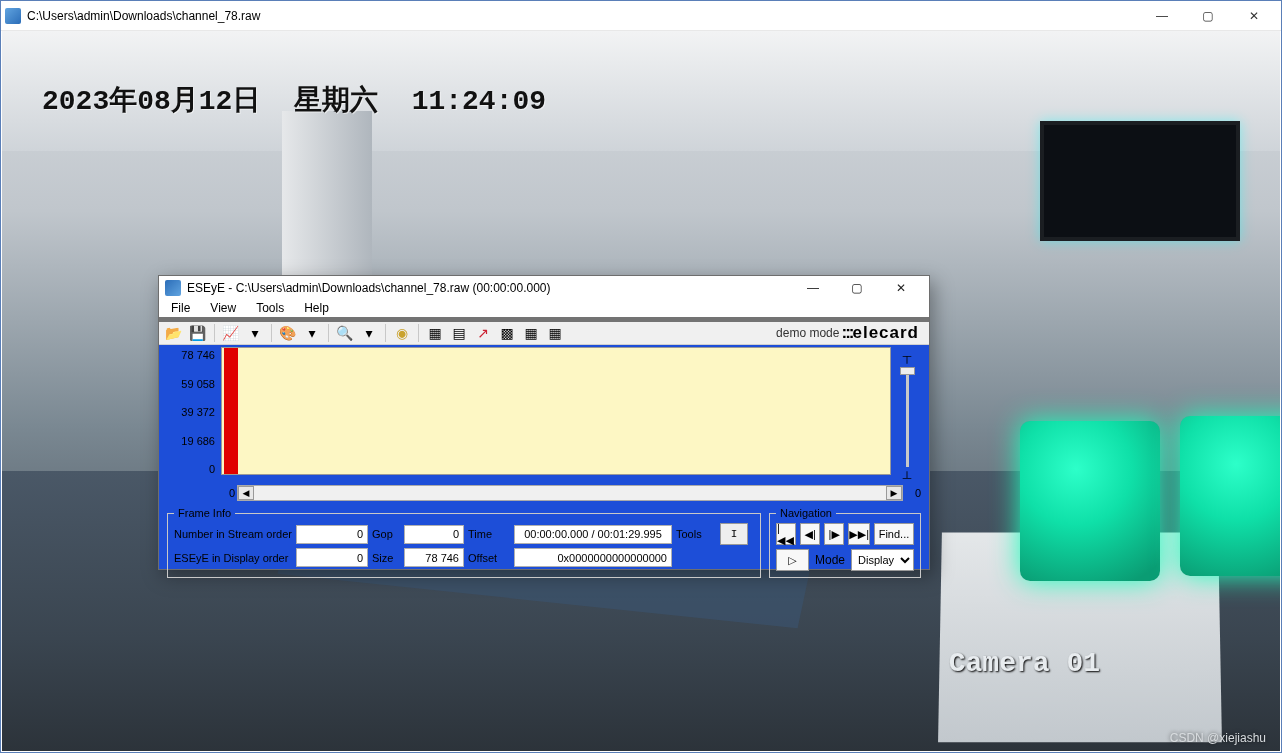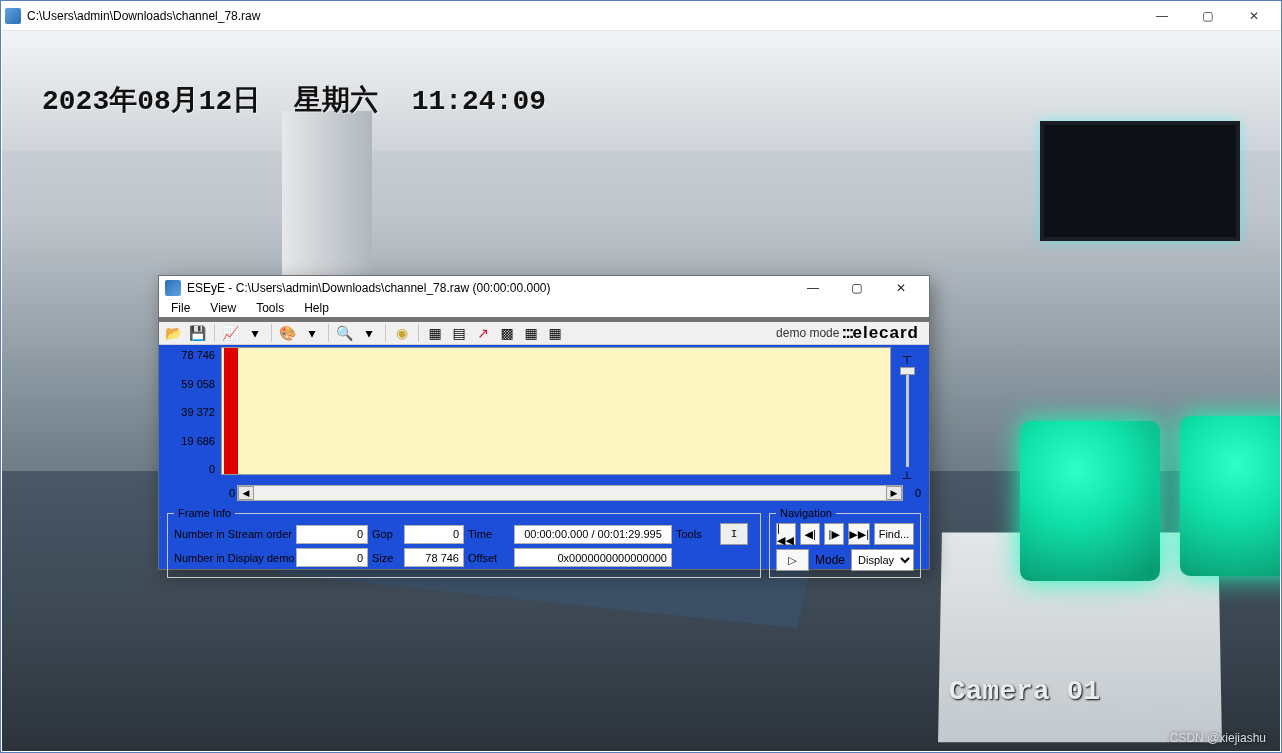--- a/index.html
+++ b/index.html
@@ -22,21 +22,21 @@
 .column { position:absolute; top:80px; left:280px; width:90px; height:420px; background:linear-gradient(90deg,#e6e8ea,#afb6bd); }
 .screen-right { position:absolute; top:90px; right:40px; width:200px; height:120px; background:#0c0f14; border:4px solid #1b1e22; box-shadow:0 0 12px #0ff6; }
 .desk-right { position:absolute; bottom:10px; right:60px; width:280px; height:210px; background:linear-gradient(180deg,#e4e7e9,#c2c8cd); transform:perspective(400px) rotateX(3deg); }
 .glow-chair { position:absolute; width:140px; height:160px; border-radius:10px; background:radial-gradient(circle at 40% 30%,#2dffc9 0%,#0fe0a8 40%,#0a9c73 90%); box-shadow:0 0 28px #1effbd; }
 .glow1 { bottom:170px; right:120px; }
 .glow2 { bottom:175px; right:-40px; }
 
 
 .osd { position:absolute; font-family:Liberation Mono, monospace; font-weight:bold; font-size:28px; color:#111; text-shadow:1px 1px 0 #fff8; white-space:pre; }
 .osd-date { top:50px; left:40px; }
-.osd-cam { bottom:44px; right:180px; color:#e8ecef; text-shadow:1px 1px 2px #000;text-align:right; }
+.osd-cam { bottom:72px; right:180px; color:#e8ecef; text-shadow:1px 1px 2px #000;text-align:right; }
 
 
 .watermark { position:absolute; bottom:6px; right:14px; font-size:12px; color:#d8dcdf; text-shadow:0 0 4px #000a; }
 
 
 .dialog { position:absolute; top:275px; left:158px; width:772px; height:295px; background:#1d4ed8; border:1px solid #6e6e6e; box-shadow:4px 6px 18px rgba(0,0,0,.35); display:flex; flex-direction:column; }
 .dlg-titlebar { height:28px; background:#fff; display:flex; align-items:center; padding:0 6px; }
 .dlg-icon { width:16px; height:16px; background:linear-gradient(135deg,#2b6db8,#61a4e0); margin-right:6px; border-radius:2px; }
 .dlg-title { flex:1; font-size:12px; color:#000; }
 .dlg-btn { width:44px; height:24px; display:flex; align-items:center; justify-content:center; color:#222; cursor:pointer; }
@@ -195,21 +195,21 @@
       <div class="fi-grid">
         <label>Number in Stream order</label>
         <div class="val-box">0</div>
         <label>Gop</label>
         <div class="val-box">0</div>
         <label>Time</label>
         <div class="val-box left">00:00:00.000 / 00:01:29.995</div>
         <label>Tools</label>
         <div class="type-btn">I</div>
 
-        <label>Number in Display demo</label>
+        <label>ESEyE in Display order</label>
         <div class="val-box">0</div>
         <label>Size</label>
         <div class="val-box">78 746</div>
         <label>Offset</label>
         <div class="val-box">0x0000000000000000</div>
         <span></span>
           <span></span>
       </div>
     </fieldset>
 

